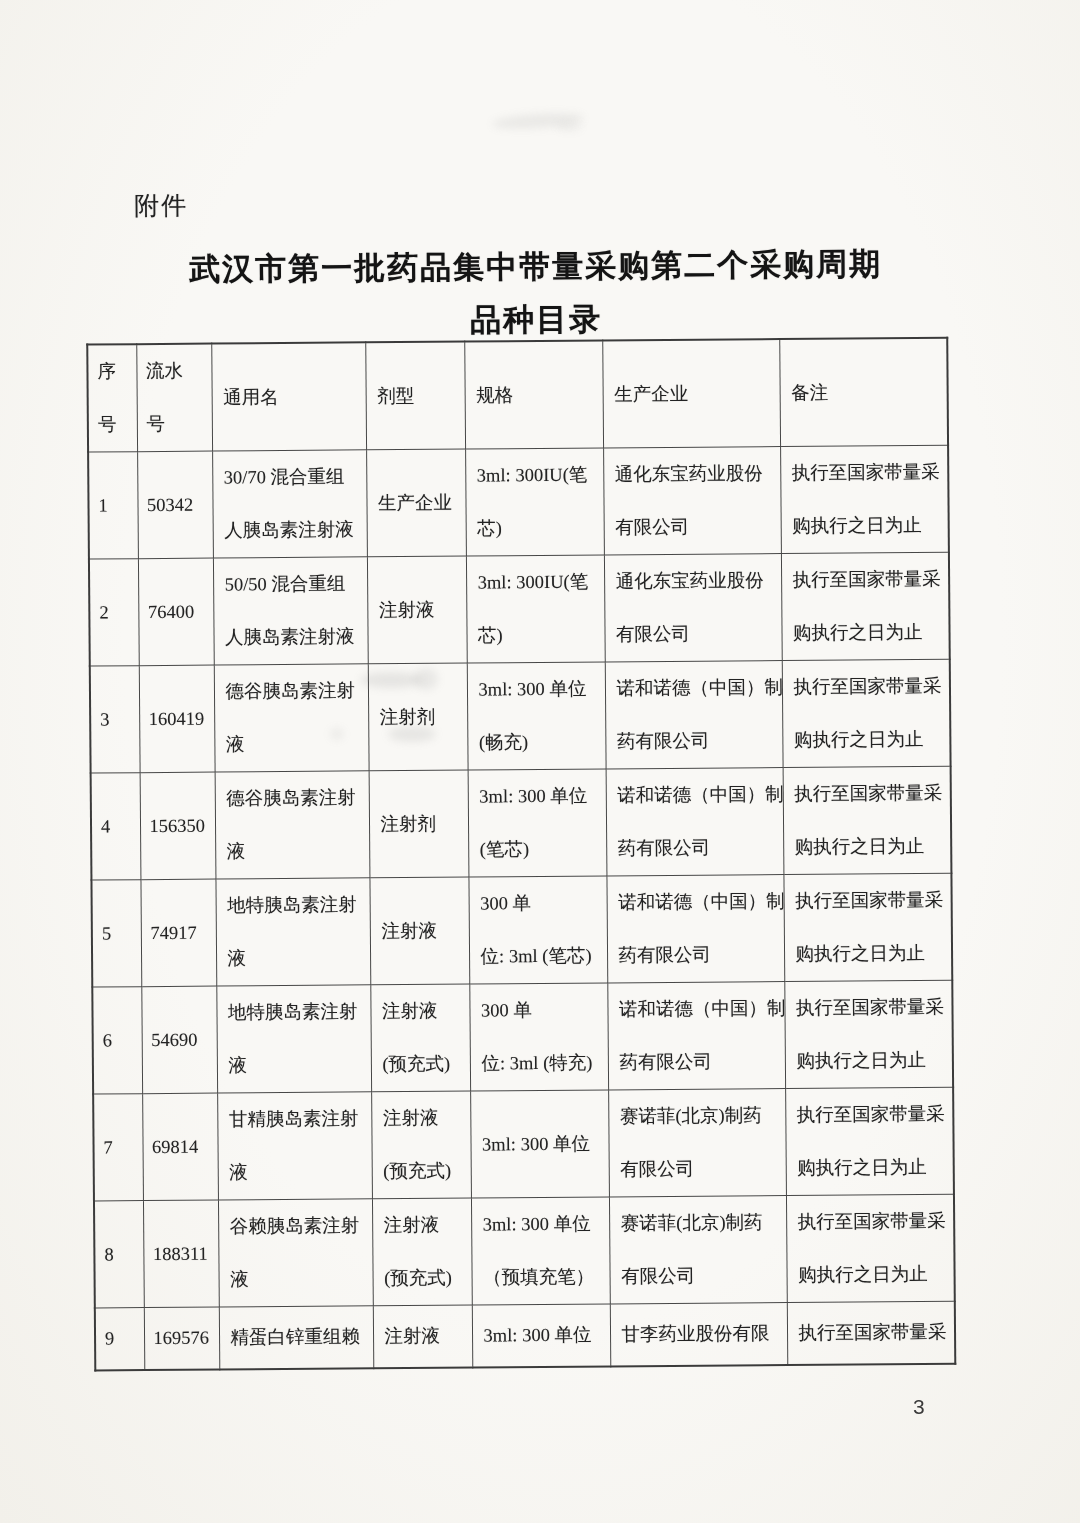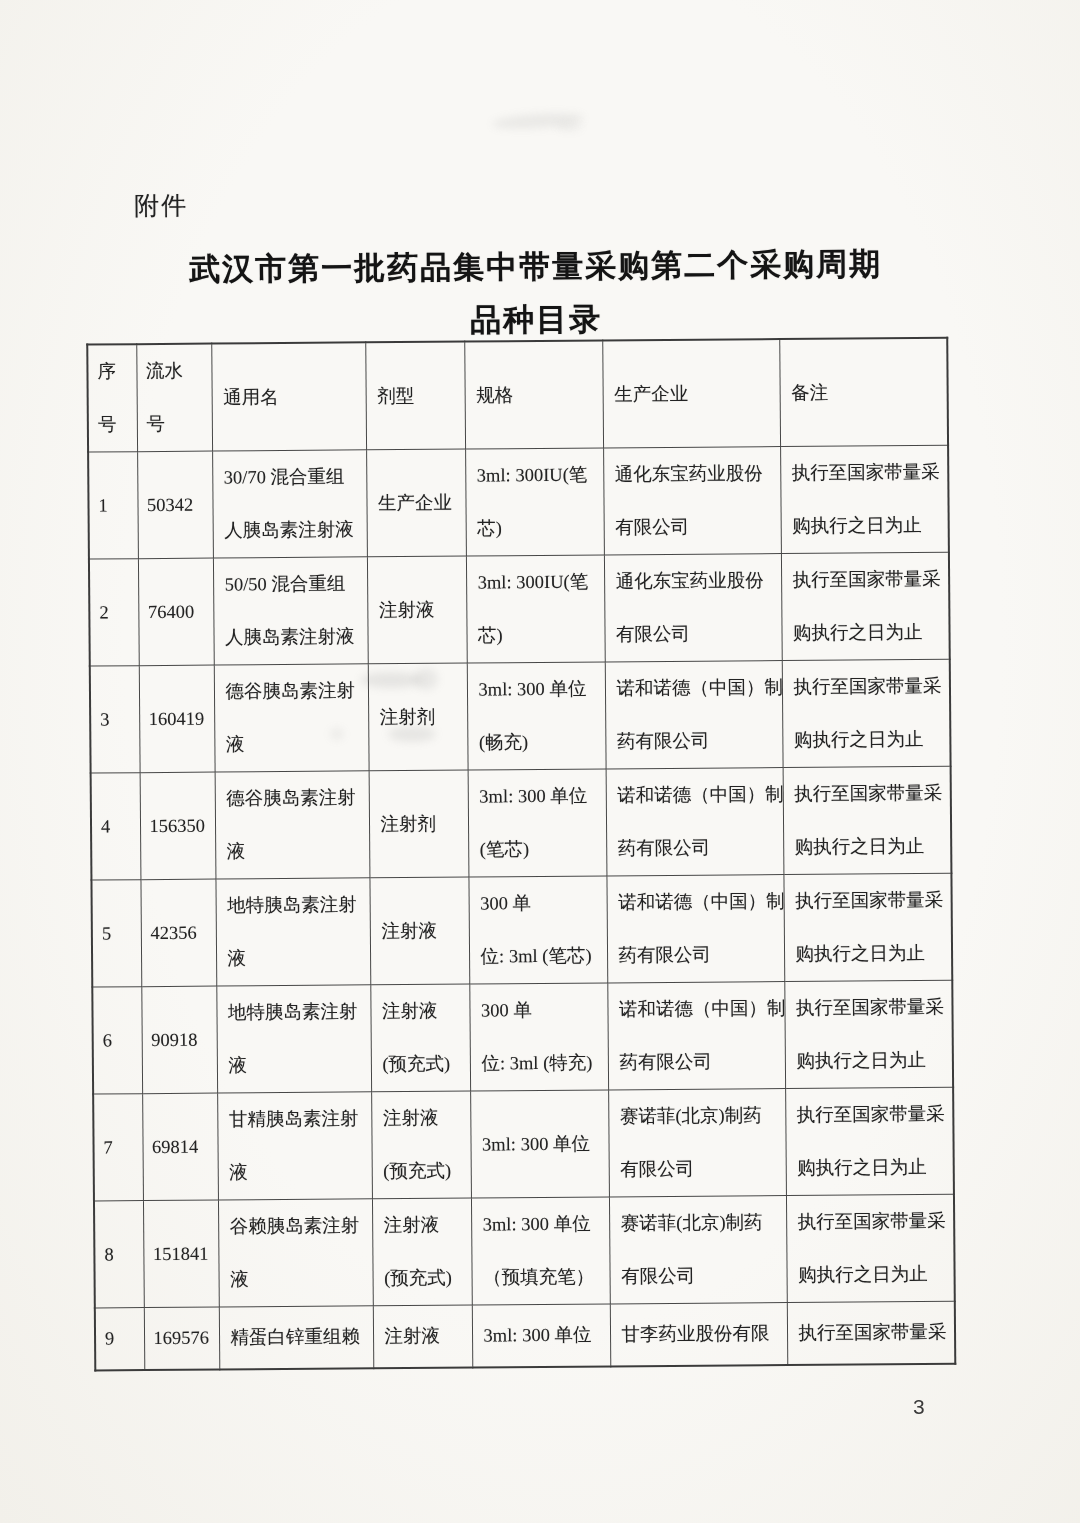--- a/index.html
+++ b/index.html
@@ -204,21 +204,21 @@
             <td>
               <div class="line">执行至国家带量采</div>
               <div class="line">购执行之日为止</div>
             </td>
           </tr>
           <tr class="r">
             <td class="num">
               <div class="line">5</div>
             </td>
             <td class="num">
-              <div class="line">42356</div>
+              <div class="line">74917</div>
             </td>
             <td>
               <div class="line">地特胰岛素注射</div>
               <div class="line">液</div>
             </td>
             <td>
               <div class="line">注射液</div>
             </td>
             <td>
               <div class="line">300 单</div>
@@ -231,21 +231,21 @@
             <td>
               <div class="line">执行至国家带量采</div>
               <div class="line">购执行之日为止</div>
             </td>
           </tr>
           <tr class="r">
             <td class="num">
               <div class="line">6</div>
             </td>
             <td class="num">
-              <div class="line">90918</div>
+              <div class="line">54690</div>
             </td>
             <td>
               <div class="line">地特胰岛素注射</div>
               <div class="line">液</div>
             </td>
             <td>
               <div class="line">注射液</div>
               <div class="line">(预充式)</div>
             </td>
             <td>
@@ -286,21 +286,21 @@
             <td>
               <div class="line">执行至国家带量采</div>
               <div class="line">购执行之日为止</div>
             </td>
           </tr>
           <tr class="r">
             <td class="num">
               <div class="line">8</div>
             </td>
             <td class="num">
-              <div class="line">151841</div>
+              <div class="line">188311</div>
             </td>
             <td>
               <div class="line">谷赖胰岛素注射</div>
               <div class="line">液</div>
             </td>
             <td>
               <div class="line">注射液</div>
               <div class="line">(预充式)</div>
             </td>
             <td>

